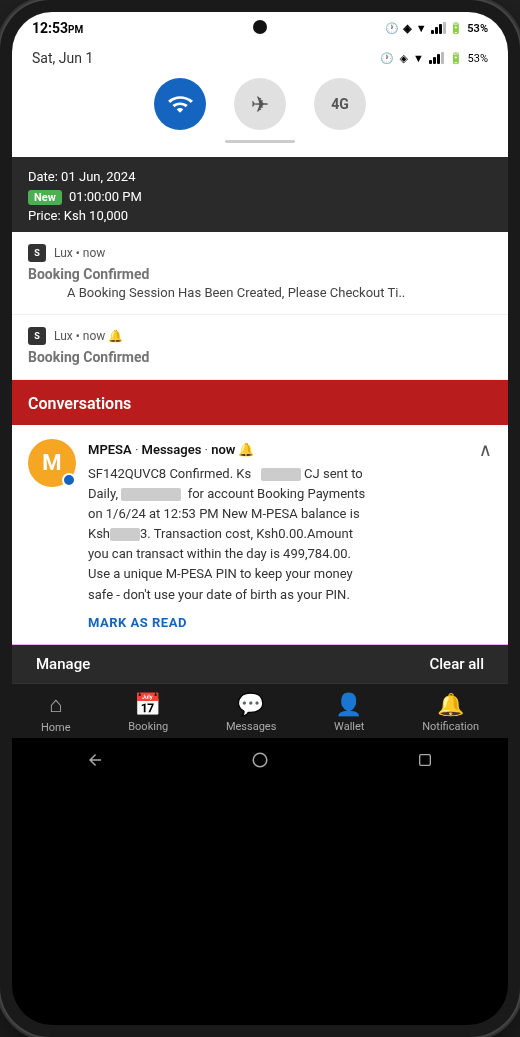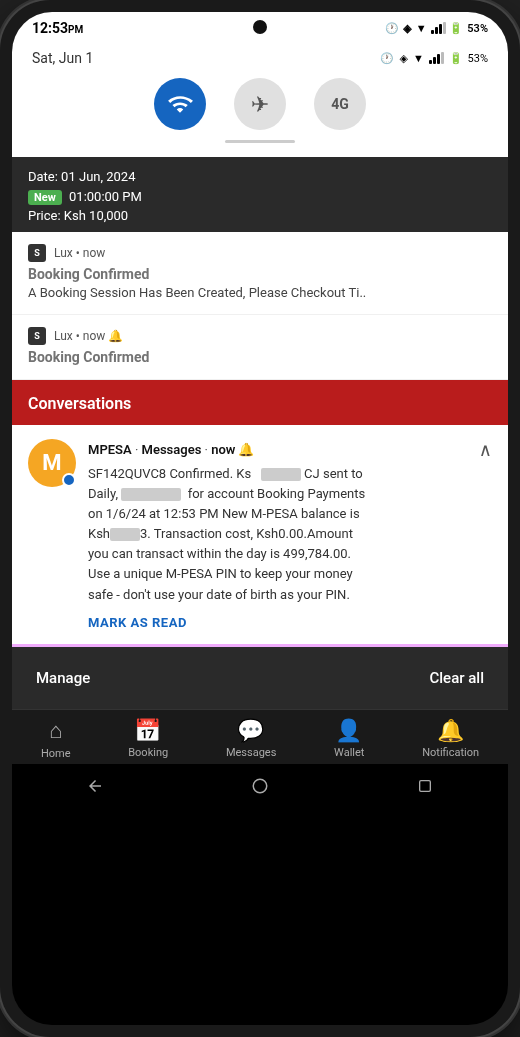--- a/index.html
+++ b/index.html
@@ -195,20 +195,21 @@
       font-size: 14px;
       font-weight: 700;
       color: #737373;
       margin-bottom: 2px;
     }
 
     .notif-body {
       font-size: 13px;
       color: #444;
       line-height: 1.4;
+      margin-left: 39px;
     }
 
     
     .conversations-header {
       background: #b91c1c;
       padding: 14px 16px 12px;
     }
 
     .conversations-title {
       color: #fff;
@@ -296,22 +297,22 @@
       letter-spacing: 0.5px;
       cursor: pointer;
     }
 
     
     .bottom-bar {
       background: #2a2a2a;
       display: flex;
       justify-content: space-between;
       align-items: center;
-      padding: 22px 24px;
-      border-top: 3px solid #f0abfc;
+      padding: 10px 24px;
+      border-top: 1px solid #f0abfc;
     }
 
     .bottom-bar-manage {
       color: #fff;
       font-size: 15px;
       font-weight: 500;
       cursor: pointer;
     }
 
     .bottom-bar-clear {

